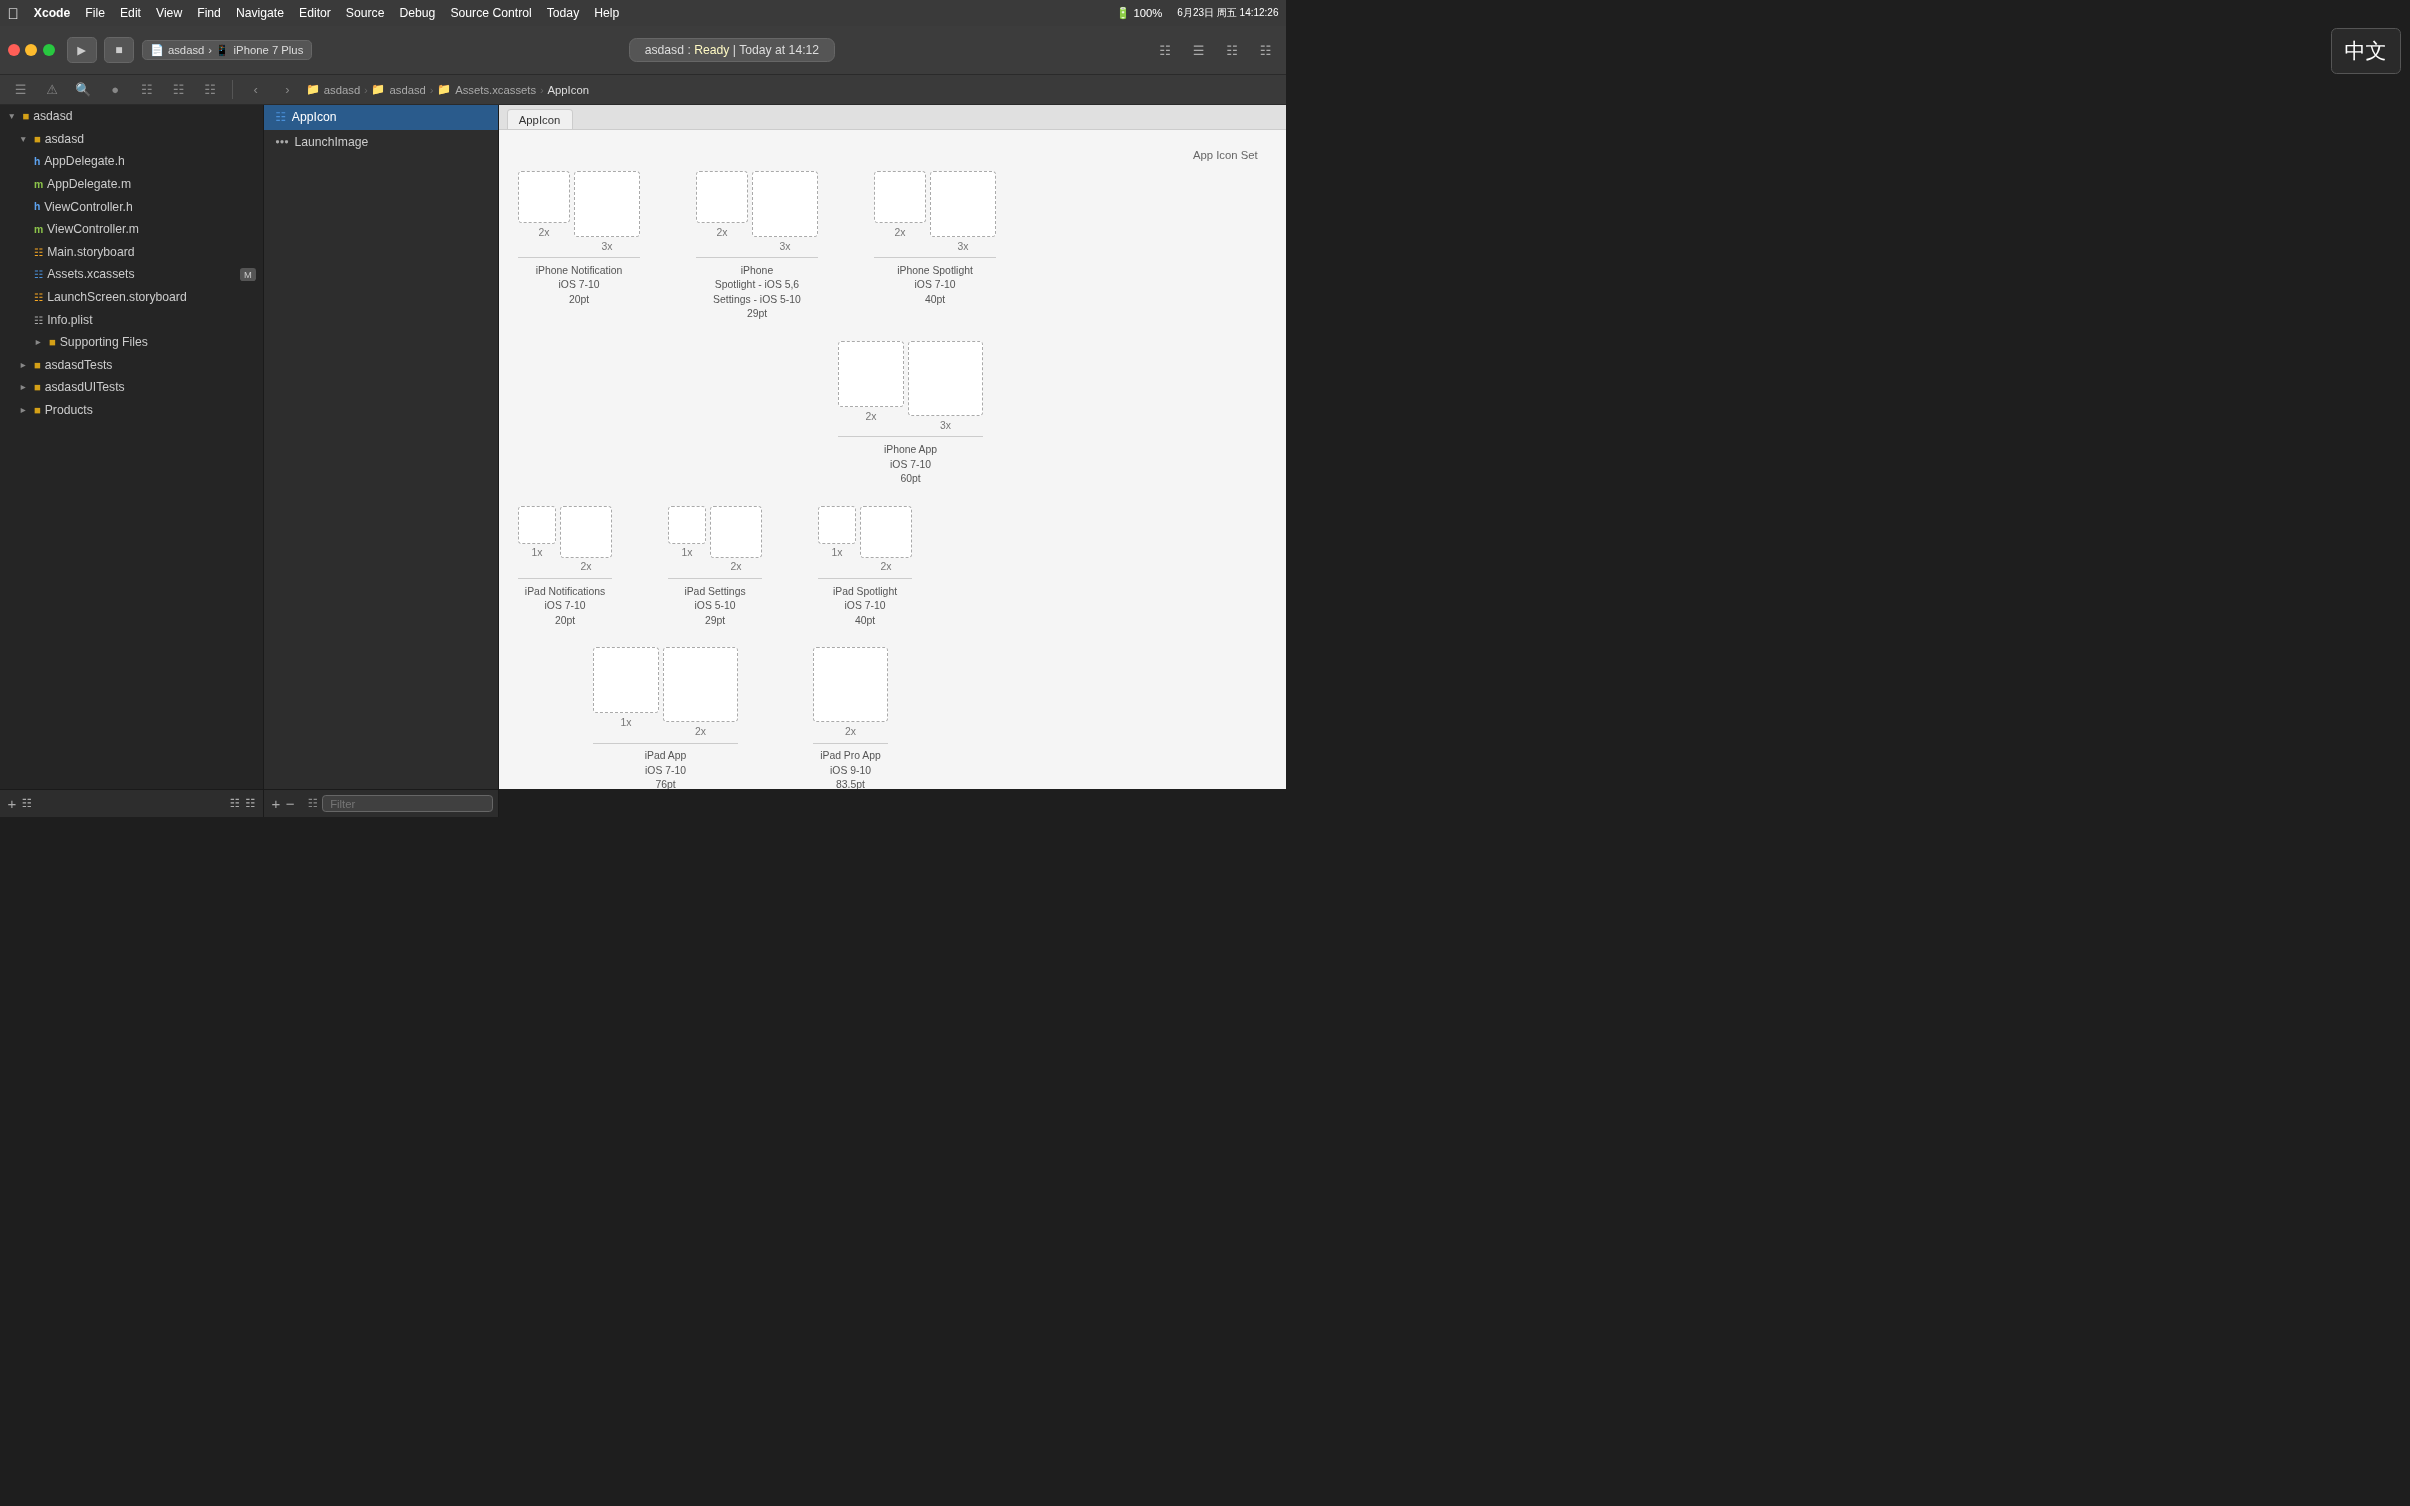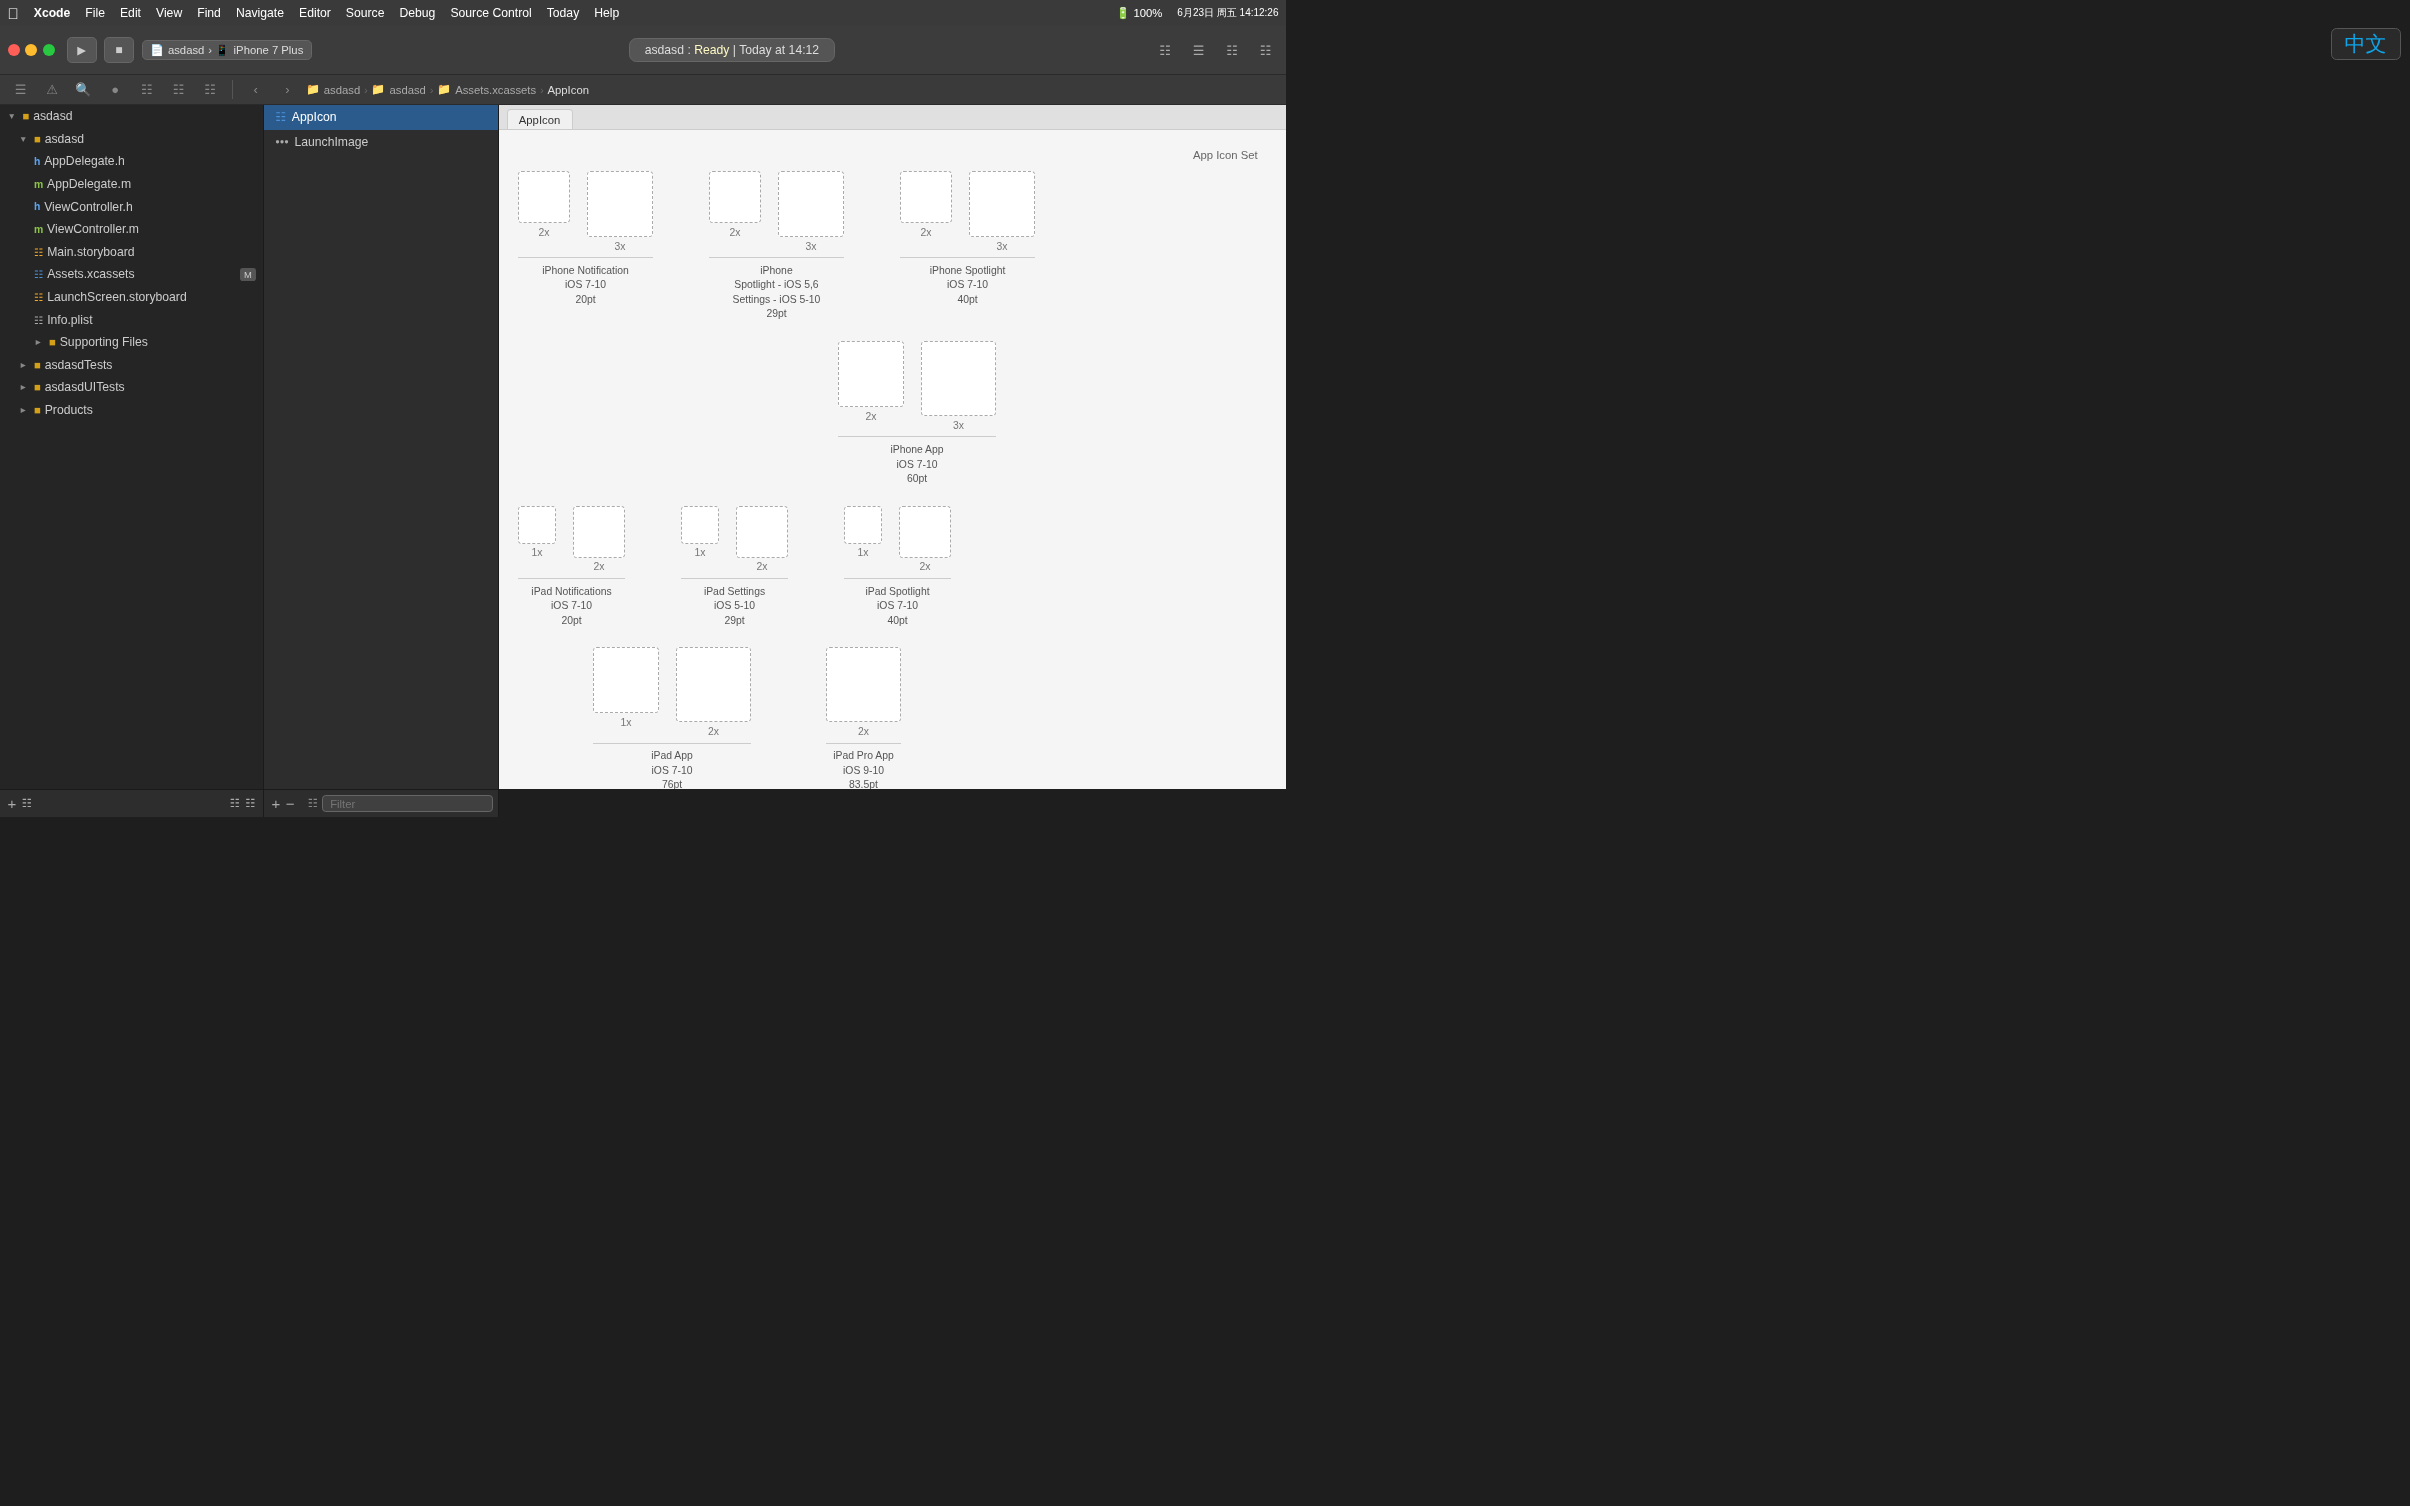--- a/index.html
+++ b/index.html
@@ -94,22 +94,22 @@
       color: #aaa;
       font-size: 13px;
     }
     .chinese-overlay {
       position: absolute;
       top: 28px;
       right: 9.4px;
       background: #2a2a2a;
       border: 0.9px solid #555;
       border-radius: 5.6px;
-      padding: 1px 13px;
-      color: #0ea5e9;
+      padding: 8px 13px;
+      color: #ffffff;
       font-size: 21px;
       z-index: 100;
     }
 
     
     .nav-bar {
       height: 30px;
       background: #3a3a3a;
       display: flex;
       align-items: center;
@@ -221,21 +221,21 @@
       color: #555;
       text-align: center;
       line-height: 1.4;
     }
     .scale-label {
       font-size: 10.4px;
       color: #777;
     }
     .scale-row {
       display: flex;
-      gap: 17px;
+      gap: 4px;
     }
     .scale-item {
       display: flex;
       flex-direction: column;
       align-items: center;
       gap: 3.8px;
     }
     .bottom-bar-btn {
       color: #aaa;
       font-size: 15px;

